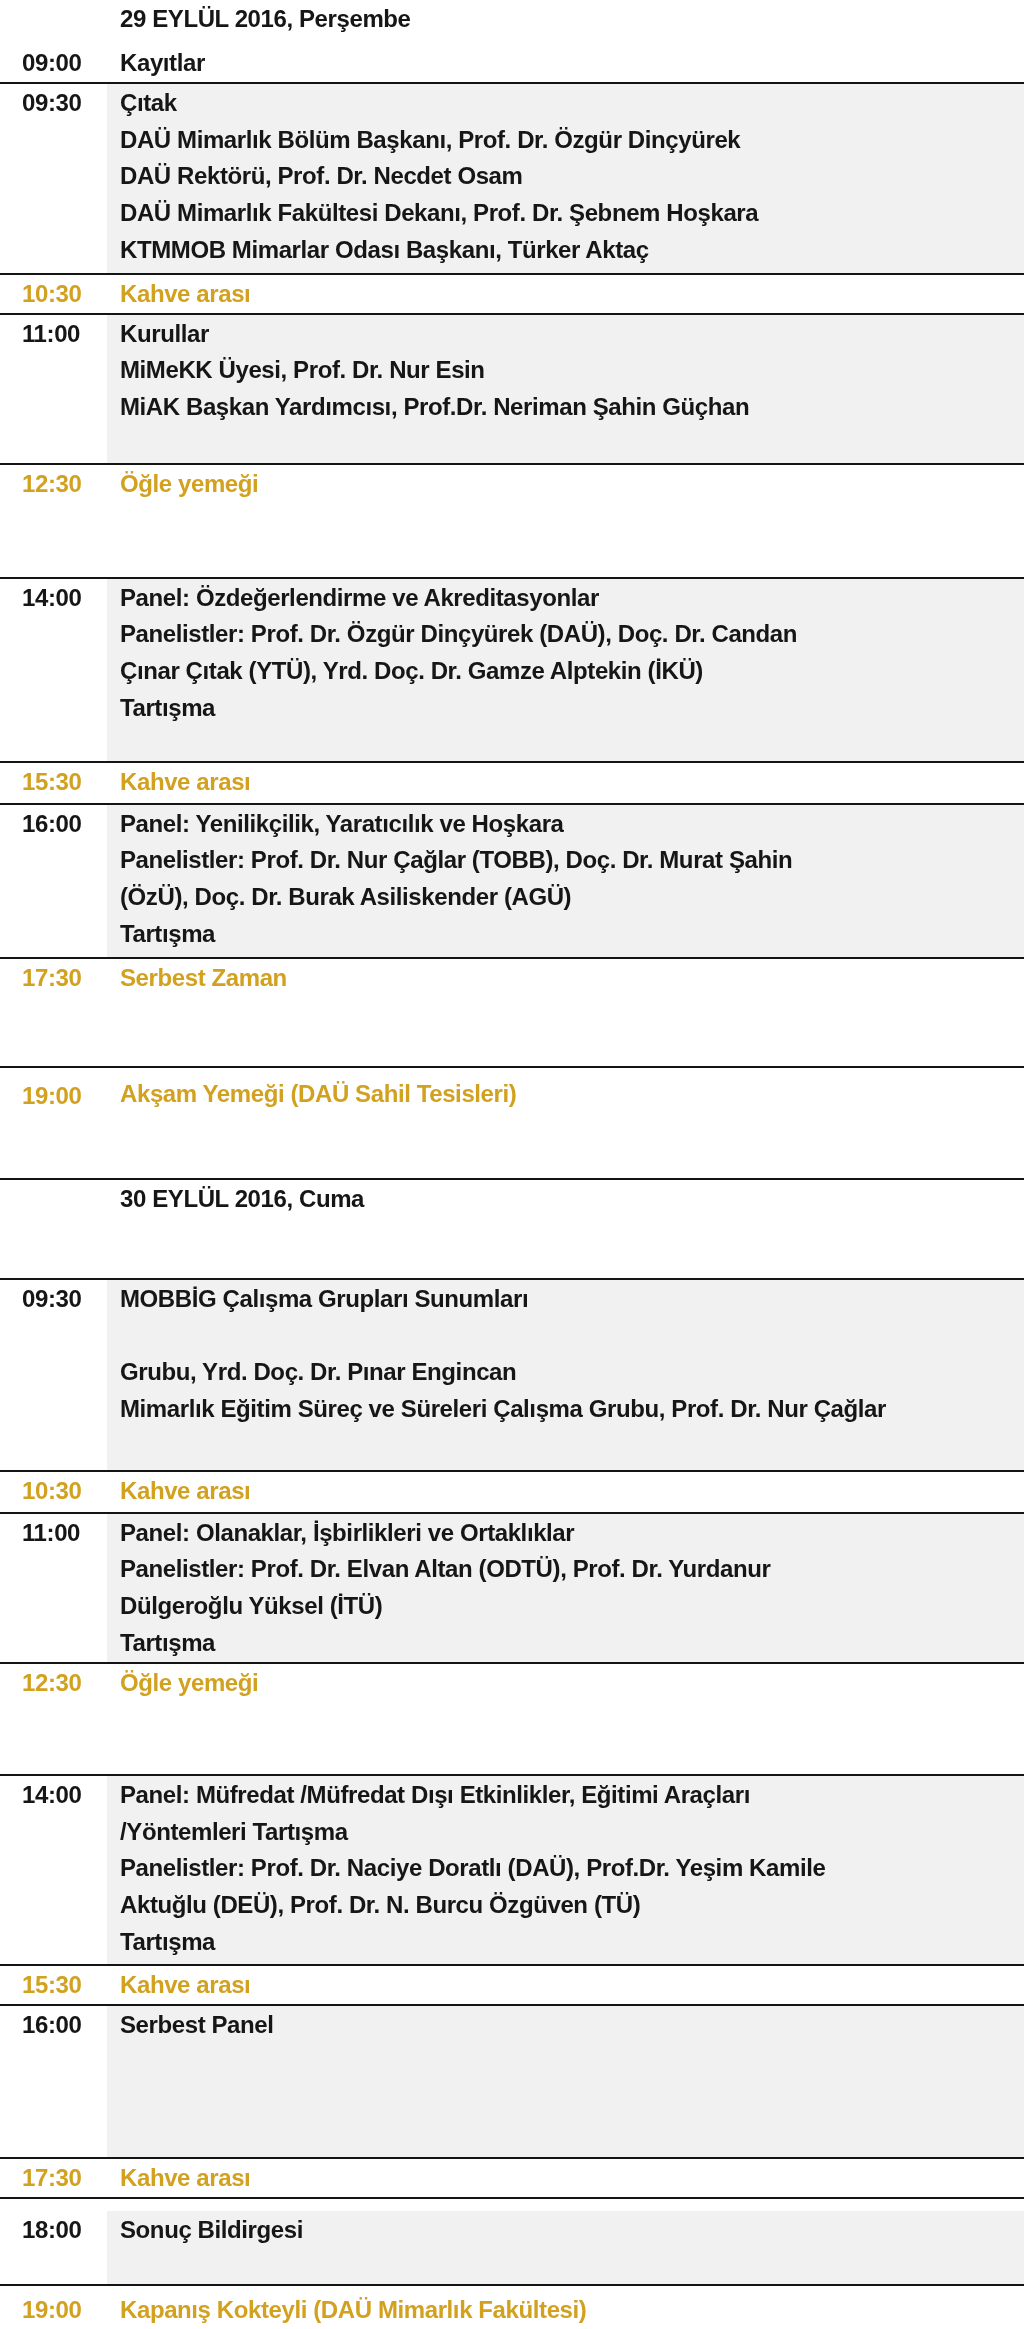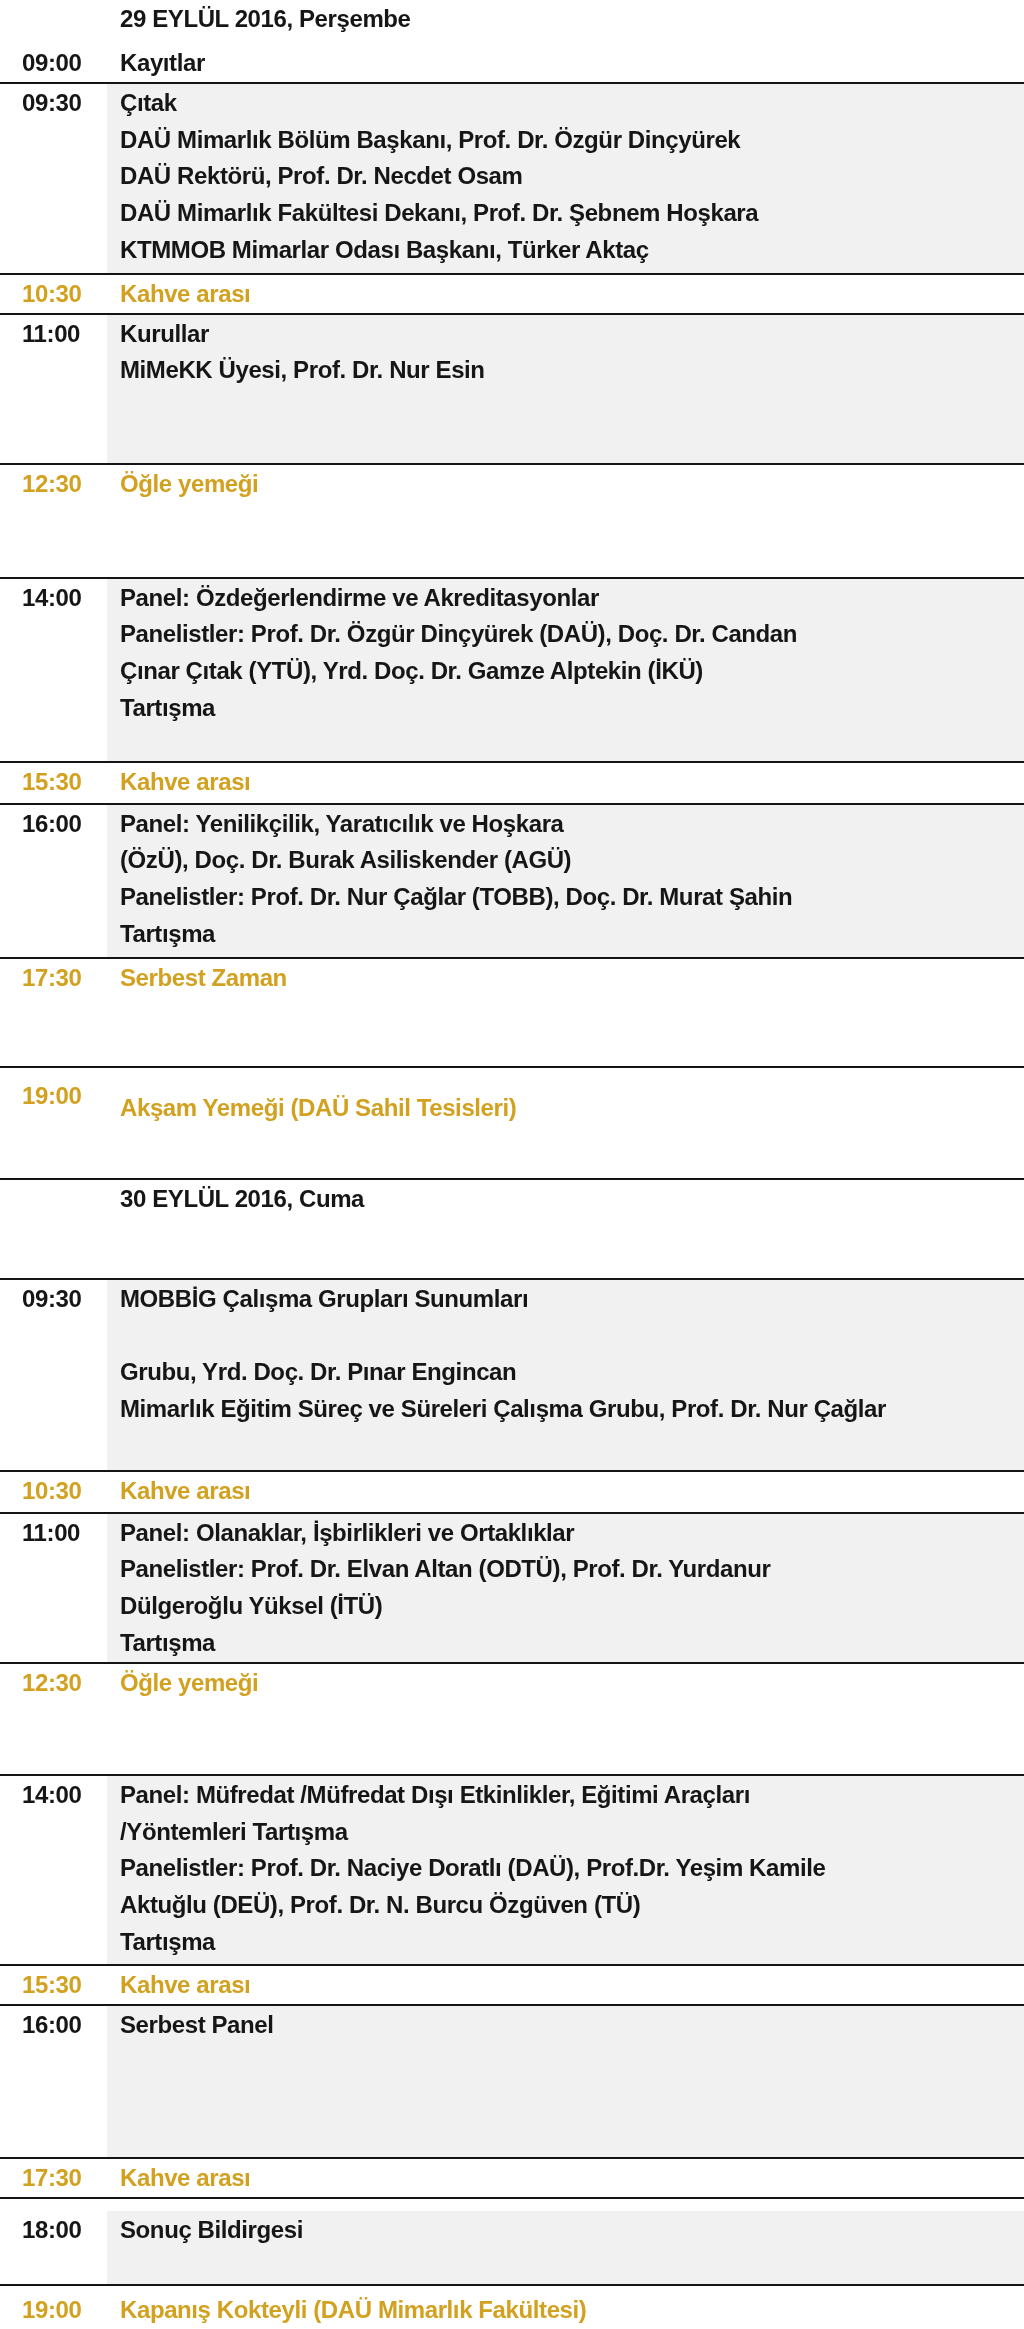--- a/index.html
+++ b/index.html
@@ -97,20 +97,21 @@
         <div class="cell time">10:30</div>
         <div class="cell content">
           <div class="line">Kahve arası</div>
         </div>
       </div>
       <div class="row kind-event shaded" style="min-height: 150px;">
         <div class="cell time">11:00</div>
         <div class="cell content">
           <div class="line">Kurullar</div>
           <div class="line">MiMeKK Üyesi, Prof. Dr. Nur Esin</div>
+          <div class="line">MiAK Başkan Yardımcısı, Prof.Dr. Neriman Şahin Güçhan</div>
         </div>
       </div>
       <div class="row kind-break" style="min-height: 114px;">
         <div class="cell time">12:30</div>
         <div class="cell content">
           <div class="line">Öğle yemeği</div>
         </div>
       </div>
       <div class="row kind-event shaded" style="min-height: 184px;">
         <div class="cell time">14:00</div>
@@ -124,34 +125,34 @@
       <div class="row kind-break" style="min-height: 42px;">
         <div class="cell time">15:30</div>
         <div class="cell content">
           <div class="line">Kahve arası</div>
         </div>
       </div>
       <div class="row kind-event shaded" style="min-height: 154px;">
         <div class="cell time">16:00</div>
         <div class="cell content">
           <div class="line">Panel: Yenilikçilik, Yaratıcılık ve Hoşkara</div>
+          <div class="line">Panelistler: Prof. Dr. Nur Çağlar (TOBB), Doç. Dr. Murat Şahin</div>
           <div class="line">(ÖzÜ), Doç. Dr. Burak Asiliskender (AGÜ)</div>
-          <div class="line">Panelistler: Prof. Dr. Nur Çağlar (TOBB), Doç. Dr. Murat Şahin</div>
           <div class="line">Tartışma</div>
         </div>
       </div>
       <div class="row kind-break" style="min-height: 109px;">
         <div class="cell time">17:30</div>
         <div class="cell content">
           <div class="line">Serbest Zaman</div>
         </div>
       </div>
       <div class="row kind-break" style="min-height: 112px;">
         <div class="cell time" style="padding-top: 10px;">19:00</div>
-        <div class="cell content" style="padding-top: 22px;">
+        <div class="cell content" style="padding-top: 8px;">
           <div class="line">Akşam Yemeği (DAÜ Sahil Tesisleri)</div>
         </div>
       </div>
       <div class="row kind-day-header" style="min-height: 100px;">
         <div class="cell time" style="padding-top: 30px;"></div>
         <div class="cell content" style="">
           <div class="line">30 EYLÜL 2016, Cuma</div>
         </div>
       </div>
       <div class="row kind-event shaded" style="min-height: 192px;">

